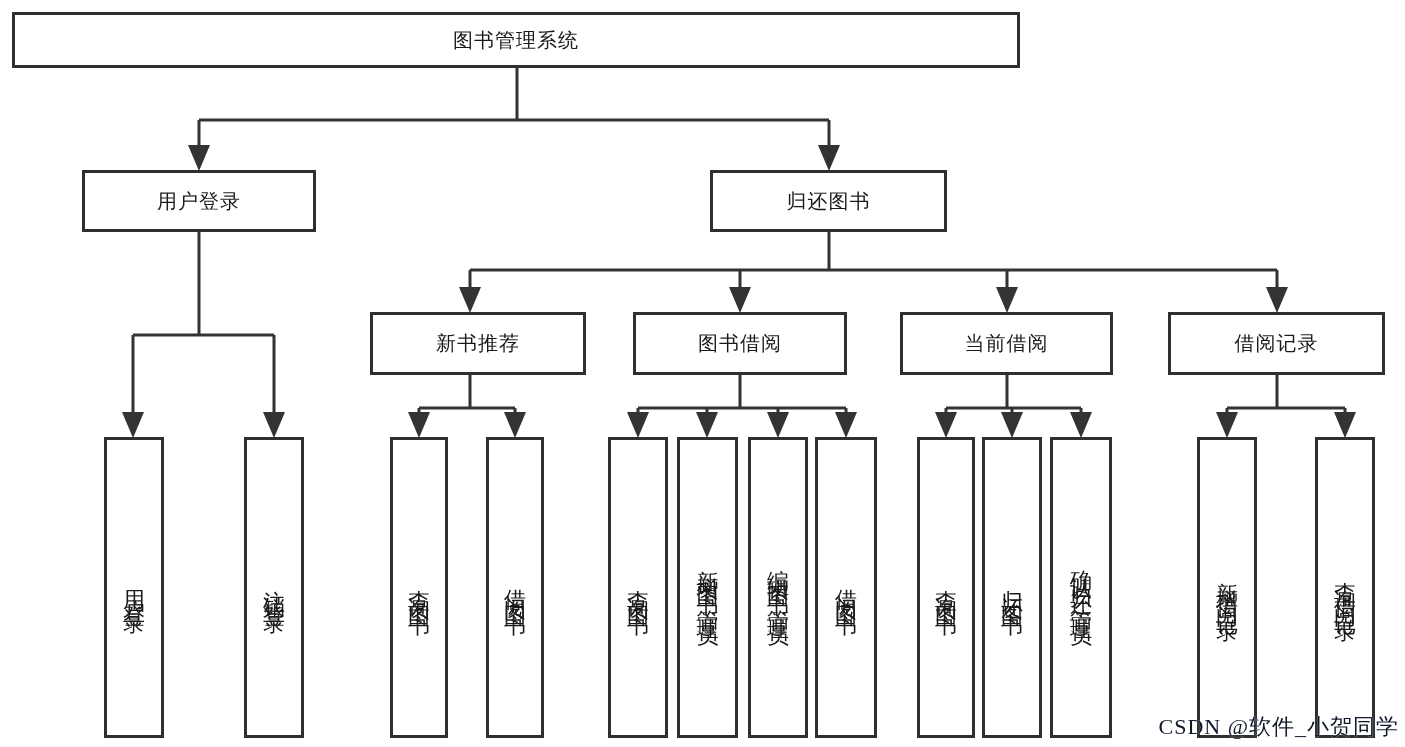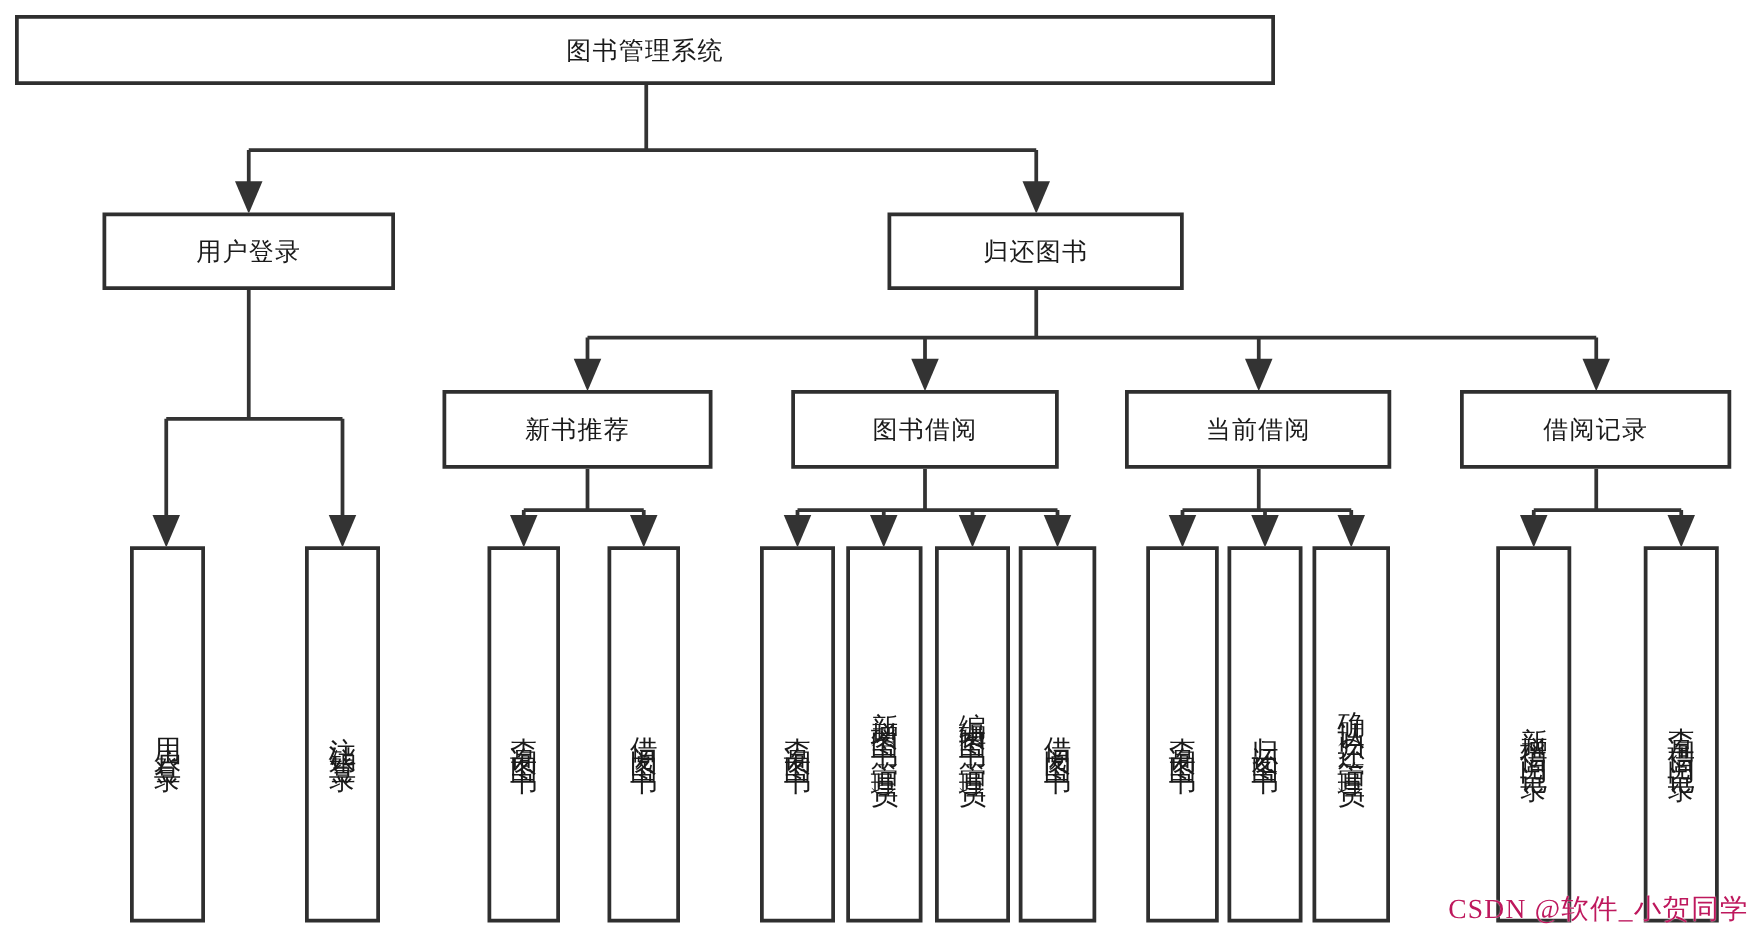--- a/index.html
+++ b/index.html
@@ -61,21 +61,21 @@
     line-height: 1;
     letter-spacing: 8px;
     white-space: nowrap;
   }
   .watermark {
     position: absolute;
     right: 6px;
     top: 712px;
     font-size: 22px;
     letter-spacing: 1px;
-    color: #be185d;
+    color: #0f172a;
     text-shadow: 0 0 1px #ffffff;
     z-index: 3;
   }
 </style>
 </head>
 <body>
 
 <div id="stage">
 
   <svg class="connectors" width="1405" height="747" viewBox="0 0 1405 747">
@@ -125,21 +125,21 @@
     <span>图书管理系统</span>
   </div>
 
   <div class="hbox" style="left:82px; top:170px; width:234px; height:62px;">
     <span>用户登录</span>
   </div>
   <div class="hbox" style="left:710px; top:170px; width:237px; height:62px;">
     <span>归还图书</span>
   </div>
 
-  <div class="hbox" style="left:354px; top:312px; width:216px; height:63px;">
+  <div class="hbox" style="left:370px; top:312px; width:216px; height:63px;">
     <span>新书推荐</span>
   </div>
   <div class="hbox" style="left:900px; top:312px; width:213px; height:63px;">
     <span>当前借阅</span>
   </div>
   <div class="hbox" style="left:633px; top:312px; width:214px; height:63px;">
     <span>图书借阅</span>
   </div>
   <div class="hbox" style="left:1168px; top:312px; width:217px; height:63px;">
     <span>借阅记录</span>

